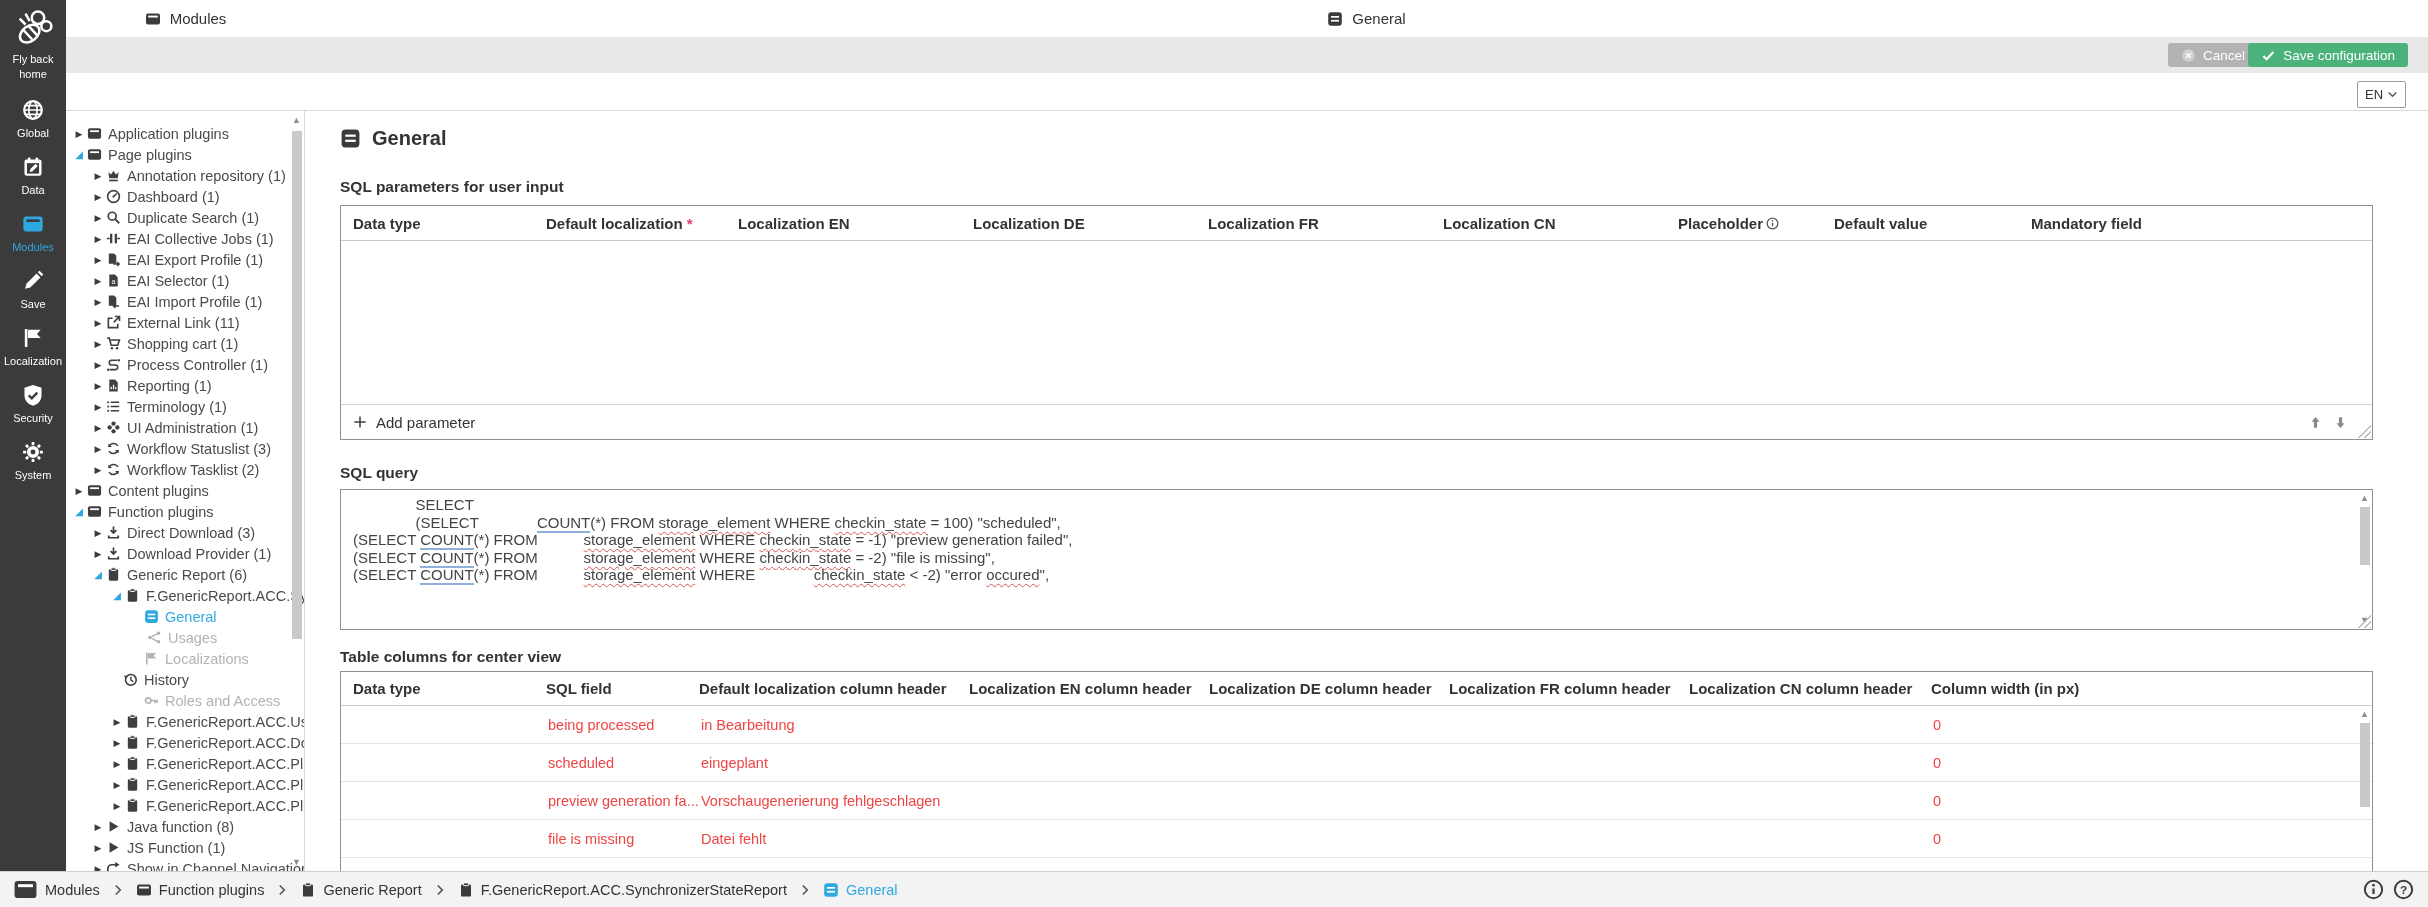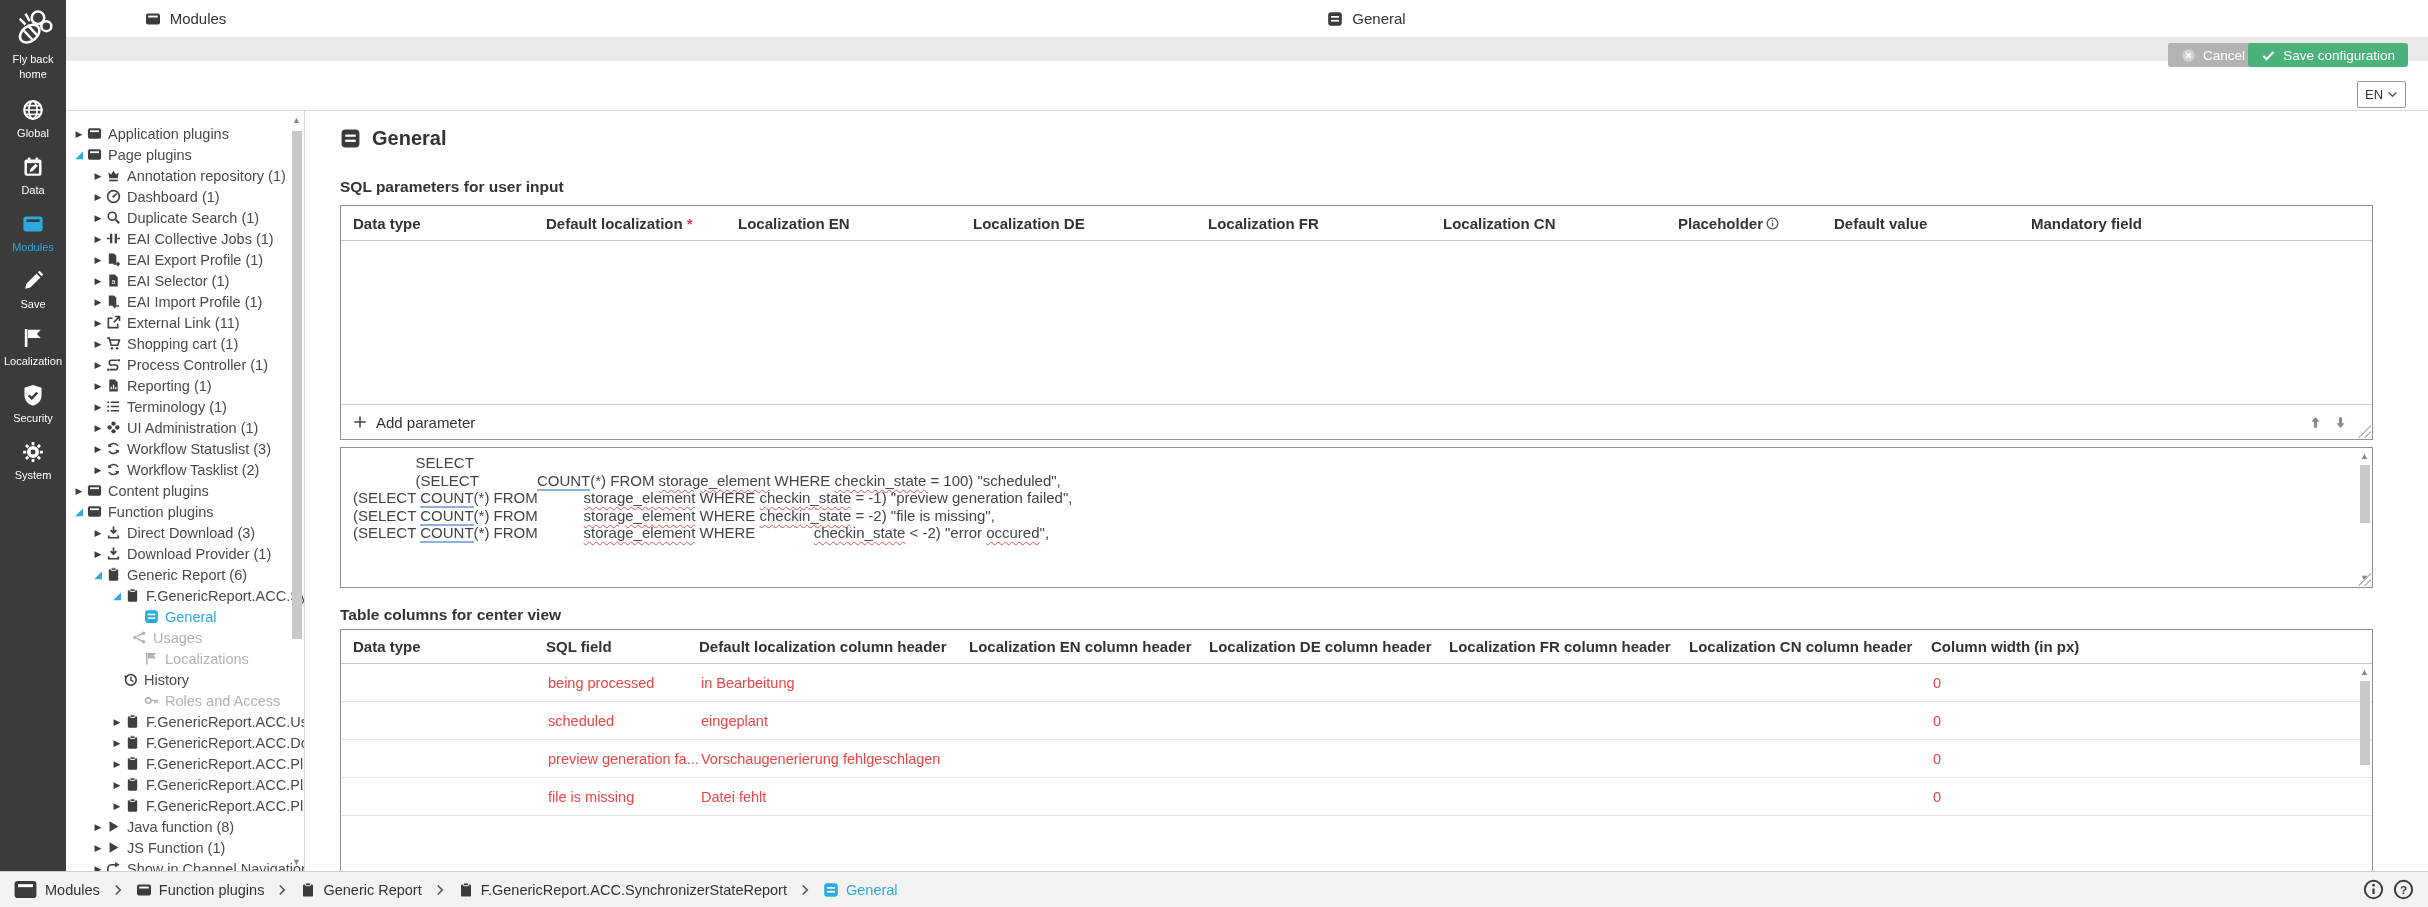--- a/index.html
+++ b/index.html
@@ -23,21 +23,21 @@
   .rail-item.active .lbl{color:var(--accent,#2ea9e0)}
 
   
   .tabsbar{position:absolute;left:66px;top:0;right:0;height:37px;background:#fff}
   .ptab{position:absolute;top:0;height:37px;display:flex;align-items:center;justify-content:center;gap:9px;font-size:15px;color:#333;cursor:pointer}
   .ptab .icon{width:16px;height:16px;color:#3b3b3c}
   .ptab.t-modules{left:0;width:239px}
   .ptab.t-general{left:239px;right:0}
 
   
-  .toolbar{position:absolute;left:66px;top:37px;right:0;height:24px;background:#e9e9e9}
+  .toolbar{position:absolute;left:66px;top:37px;right:0;height:36px;background:#e9e9e9}
   .btn{position:absolute;top:6px;height:24px;display:flex;align-items:center;gap:7px;padding:0 13px;border-radius:3px;font-size:13.5px;color:#fff;cursor:pointer;border:none}
   .btn .icon{width:15px;height:15px}
   .btn-cancel{right:170px;background:var(--cancel,#b3b3b3)}
   .btn-save{right:20px;background:var(--save,#4bb27b)}
 
   
   .lang{position:absolute;top:81px;right:22px;width:47px;height:25px;border:1px solid #9a9a9a;border-radius:2px;background:#fff;
         display:flex;align-items:center;justify-content:center;gap:4px;font-size:13px;color:#333;cursor:pointer}
   .lang .icon{width:11px;height:11px;color:#555}
 
@@ -477,21 +477,21 @@
           <span class="arrow"></span>
           <span class="icon ticon">
             <svg viewBox="0 0 16 16" fill="currentColor">
               <rect x="1.2" y="1.2" width="13.6" height="13.6" rx="3"></rect>
               <rect x="4" y="5" width="8" height="1.7" fill="var(--slot,#fff)"></rect>
               <rect x="4" y="8.9" width="8" height="1.7" fill="var(--slot,#fff)"></rect>
             </svg>
           </span>
           <span class="tlabel">General</span>
         </div>
-        <div class="trow muted" style="padding-left: 51px;">
+        <div class="trow muted" style="padding-left: 66px;">
           <span class="arrow"></span>
           <span class="icon ticon">
             <svg viewBox="0 0 16 16" fill="currentColor">
               <circle cx="3.2" cy="8" r="1.9"></circle>
               <circle cx="12.3" cy="3.4" r="1.9"></circle>
               <circle cx="12.3" cy="12.6" r="1.9"></circle>
               <path d="M4.9 7.1l5.8-2.9M4.9 8.9l5.8 2.9" stroke="currentColor" stroke-width="1.4" fill="none"></path>
             </svg>
           </span>
           <span class="tlabel">Usages</span>
@@ -680,20 +680,21 @@
           <span class="icon">
               <svg viewBox="0 0 16 16" fill="currentColor">
                 <path d="M8 13.8L3.7 8.9h2.6V2.4h3.4v6.5h2.6z"></path>
               </svg>
             </span>
         </div>
       </div>
       <div class="resize"></div>
     </div>
 
+    <div class="seclabel" id="sec2-label">SQL query</div>
     <div class="sqlbox">
       <div id="sql-lines">
           <div class="sqlline"><span>               SELECT</span></div>
           <div class="sqlline"><span>               (SELECT              </span><span class="l">COUNT</span><span>(*) FROM </span><span class="m">storage_element</span><span> WHERE </span><span class="m">checkin_state</span><span> = 100) "scheduled",</span></div>
           <div class="sqlline"><span>(SELECT </span><span class="l">COUNT</span><span>(*) FROM           </span><span class="m">storage_element</span><span> WHERE </span><span class="m">checkin_state</span><span> = -1) "preview generation failed",</span></div>
           <div class="sqlline"><span>(SELECT </span><span class="l">COUNT</span><span>(*) FROM           </span><span class="m">storage_element</span><span> WHERE </span><span class="m">checkin_state</span><span> = -2) "file is missing",</span></div>
           <div class="sqlline"><span>(SELECT </span><span class="l">COUNT</span><span>(*) FROM           </span><span class="m">storage_element</span><span> WHERE              </span><span class="m">checkin_state</span><span> &lt; -2) "error </span><span class="m">occured</span><span>",</span></div>
         </div>
       <div class="sb-arrow" style="top:2px">▲</div>
       <div class="sb-thumb" style="top:17px;height:58px"></div>

